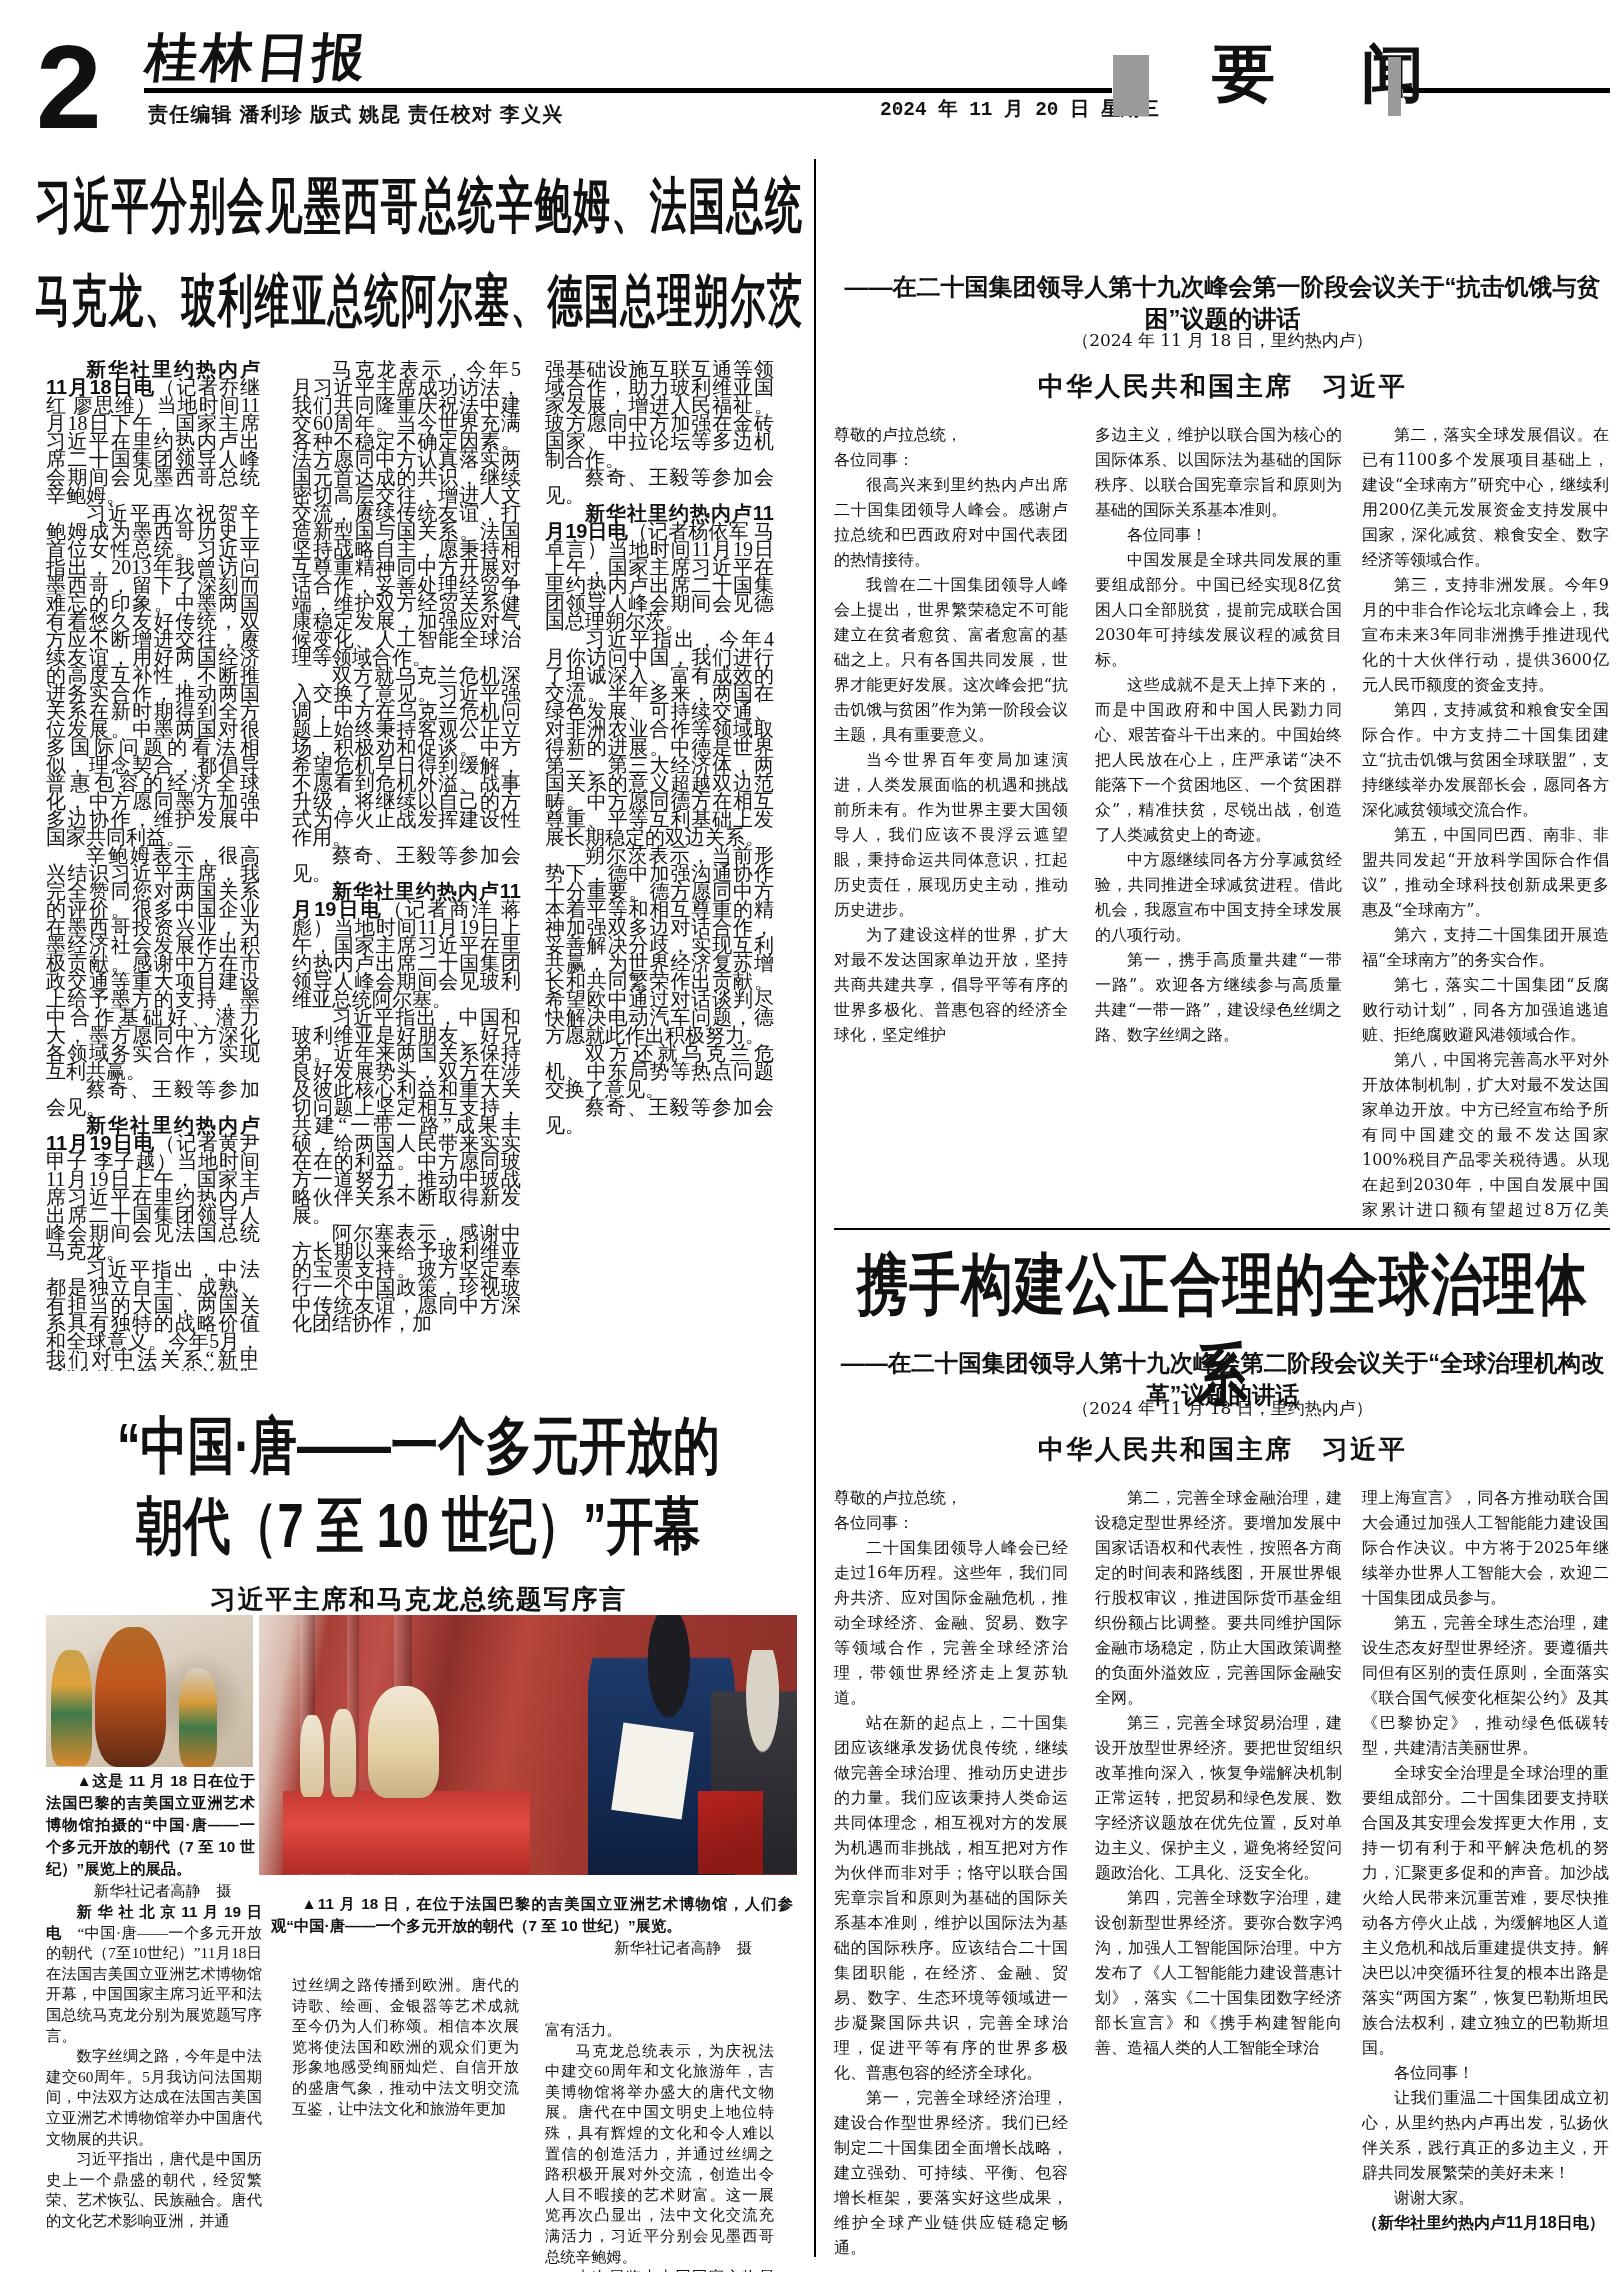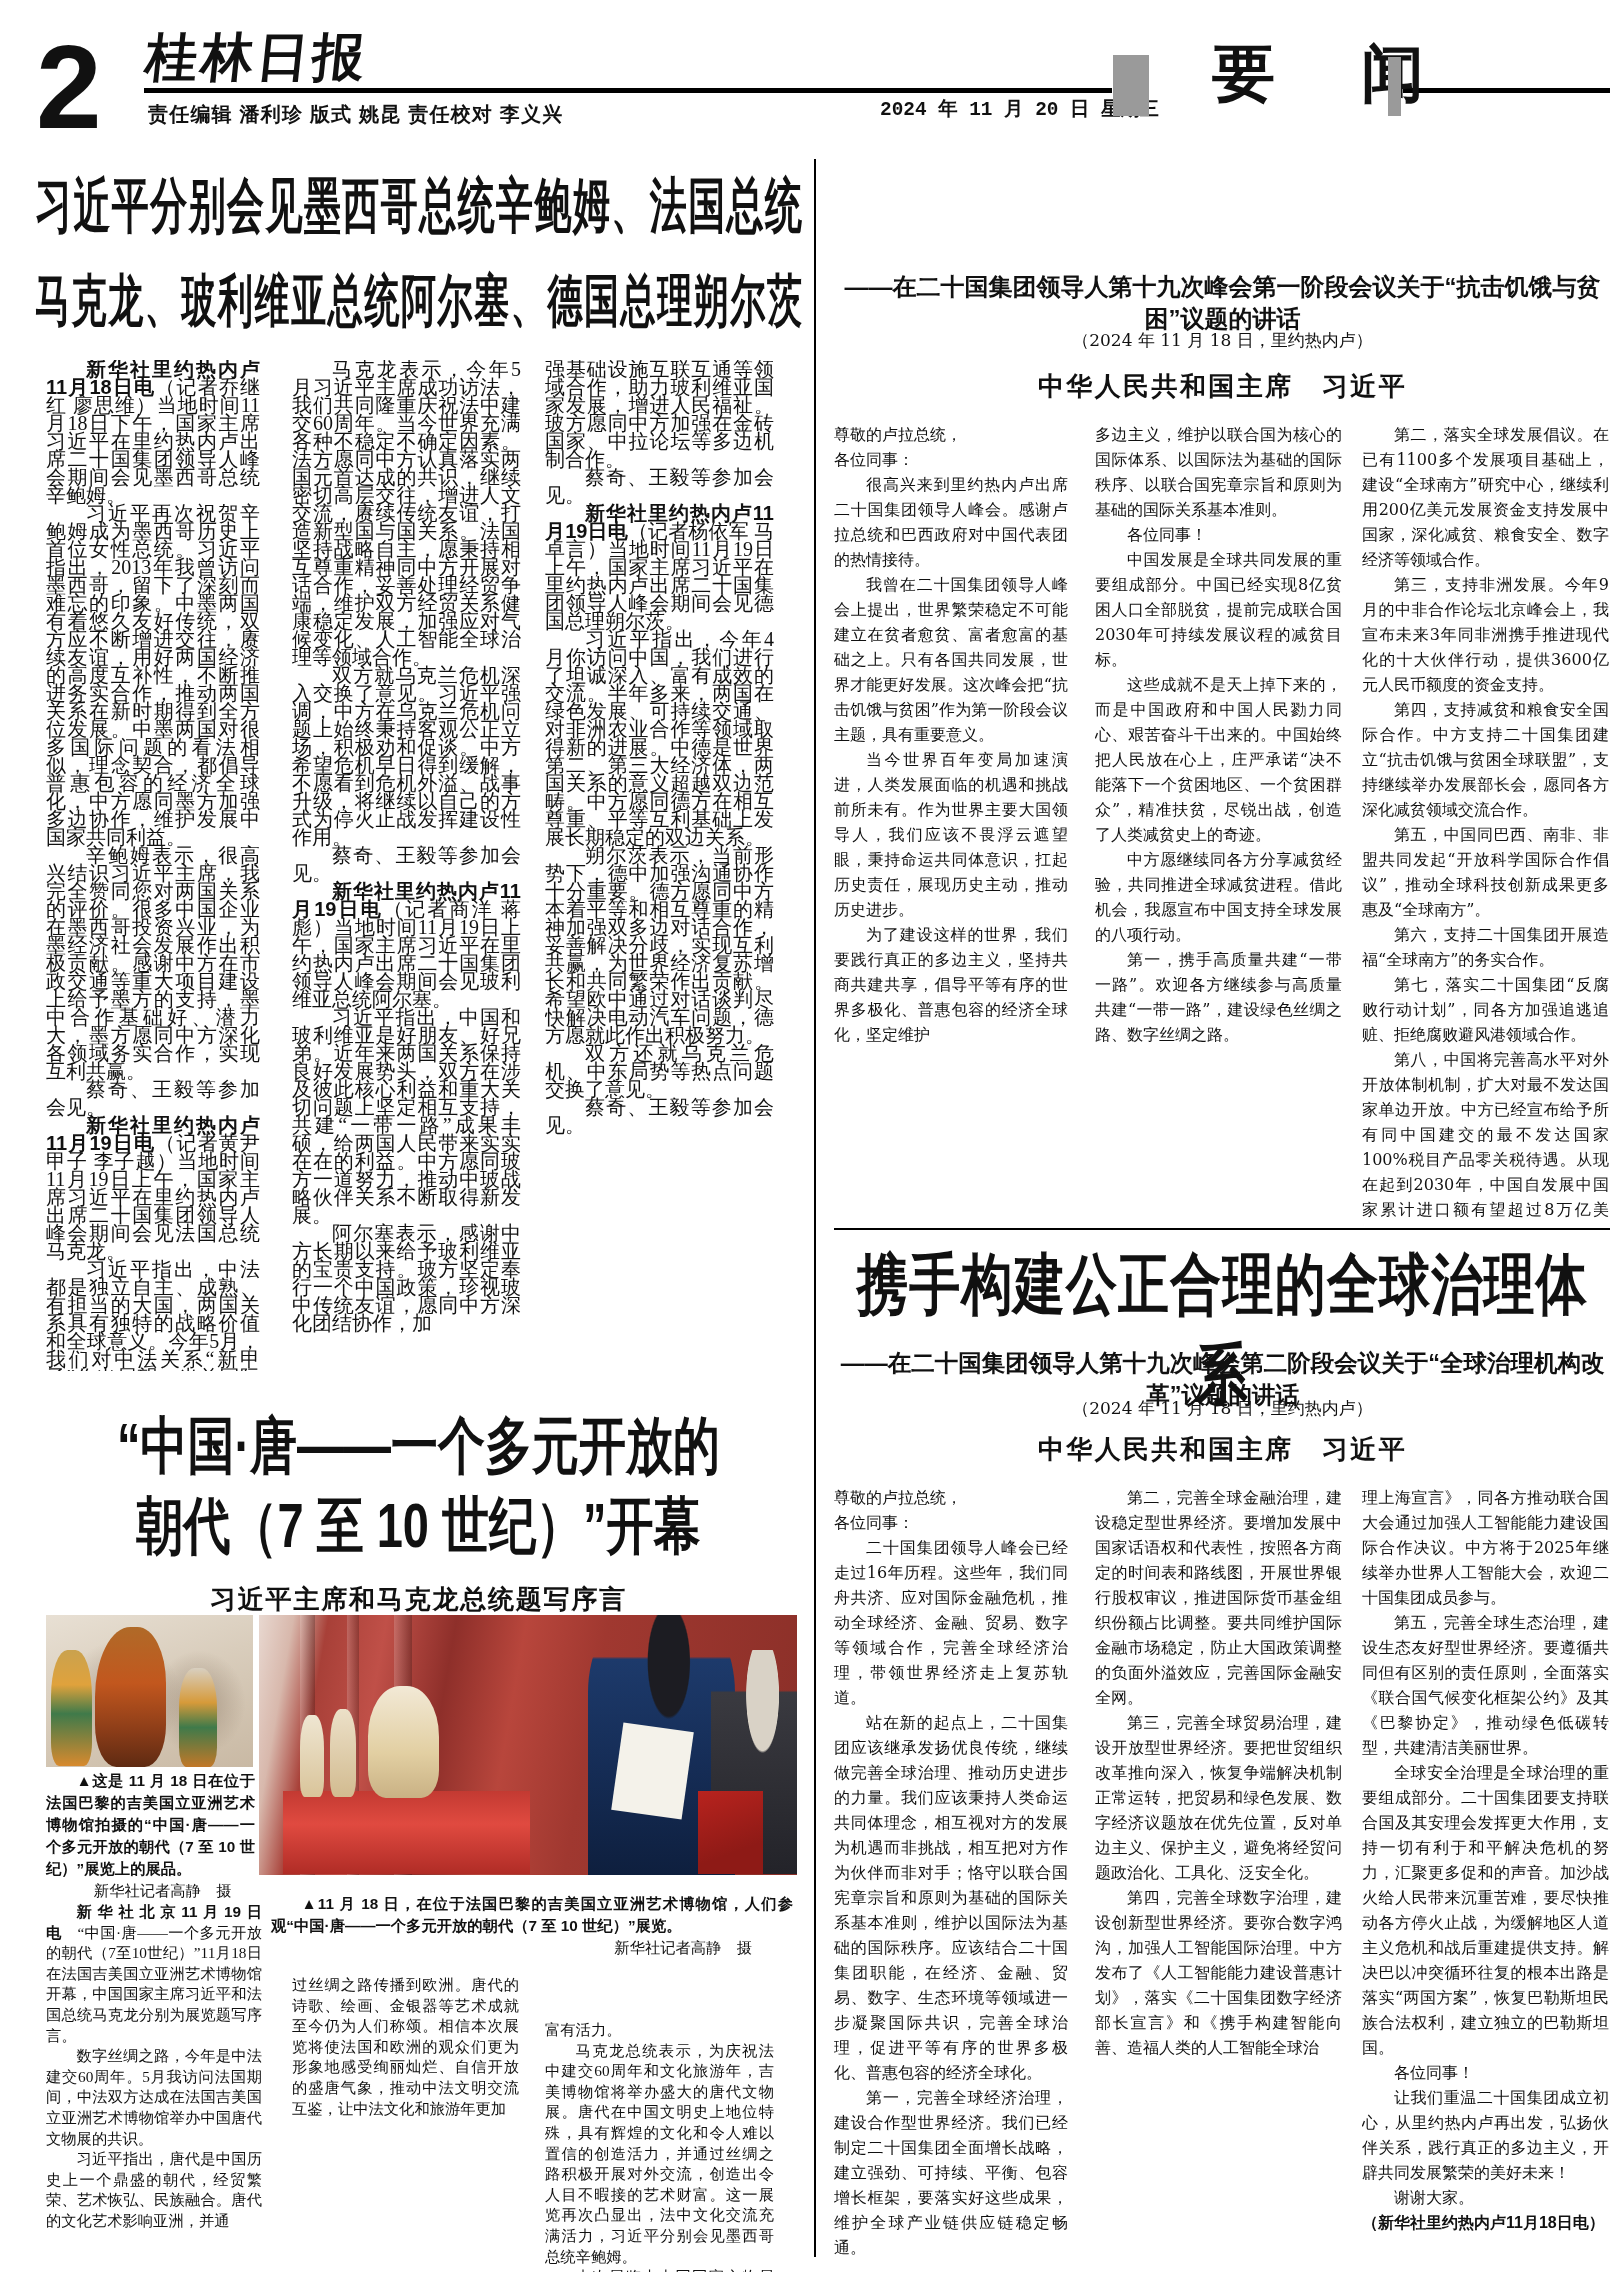--- a/index.html
+++ b/index.html
@@ -106,21 +106,21 @@
   <div class="abs ctr kai-date" style="left:834px;top:329px;width:777px;">（2024 年 11 月 18 日，里约热内卢）</div>
   <div class="abs ctr byline" style="left:834px;top:369px;width:777px;">中华人民共和国主席　习近平</div>
   <div class="speech">
     <div class="col" style="left:834px;top:422px;width:234px;height:799px;">
       <div class="col-in">
           <p class="ni">尊敬的卢拉总统，</p>
           <p class="ni">各位同事：</p>
           <p>很高兴来到里约热内卢出席二十国集团领导人峰会。感谢卢拉总统和巴西政府对中国代表团的热情接待。</p>
           <p>我曾在二十国集团领导人峰会上提出，世界繁荣稳定不可能建立在贫者愈贫、富者愈富的基础之上。只有各国共同发展，世界才能更好发展。这次峰会把“抗击饥饿与贫困”作为第一阶段会议主题，具有重要意义。</p>
           <p>当今世界百年变局加速演进，人类发展面临的机遇和挑战前所未有。作为世界主要大国领导人，我们应该不畏浮云遮望眼，秉持命运共同体意识，扛起历史责任，展现历史主动，推动历史进步。</p>
-          <p>为了建设这样的世界，我们要践行真正的多边主义，坚持共商共建共享，倡导平等有序的世界多极化、普惠包容的经济全球化，坚定维护</p>
+          <p>为了建设这样的世界，扩大对最不发达国家单边开放，坚持共商共建共享，倡导平等有序的世界多极化、普惠包容的经济全球化，坚定维护</p>
         </div>
     </div>
     <div class="col" style="left:1095px;top:422px;width:247px;height:799px;">
       <div class="col-in">
           <p class="ni">多边主义，维护以联合国为核心的国际体系、以国际法为基础的国际秩序、以联合国宪章宗旨和原则为基础的国际关系基本准则。</p>
           <p>各位同事！</p>
           <p>中国发展是全球共同发展的重要组成部分。中国已经实现8亿贫困人口全部脱贫，提前完成联合国2030年可持续发展议程的减贫目标。</p>
           <p>这些成就不是天上掉下来的，而是中国政府和中国人民勠力同心、艰苦奋斗干出来的。中国始终把人民放在心上，庄严承诺“决不能落下一个贫困地区、一个贫困群众”，精准扶贫，尽锐出战，创造了人类减贫史上的奇迹。</p>
           <p>中方愿继续同各方分享减贫经验，共同推进全球减贫进程。借此机会，我愿宣布中国支持全球发展的八项行动。</p>
           <p>第一，携手高质量共建“一带一路”。欢迎各方继续参与高质量共建“一带一路”，建设绿色丝绸之路、数字丝绸之路。</p>

